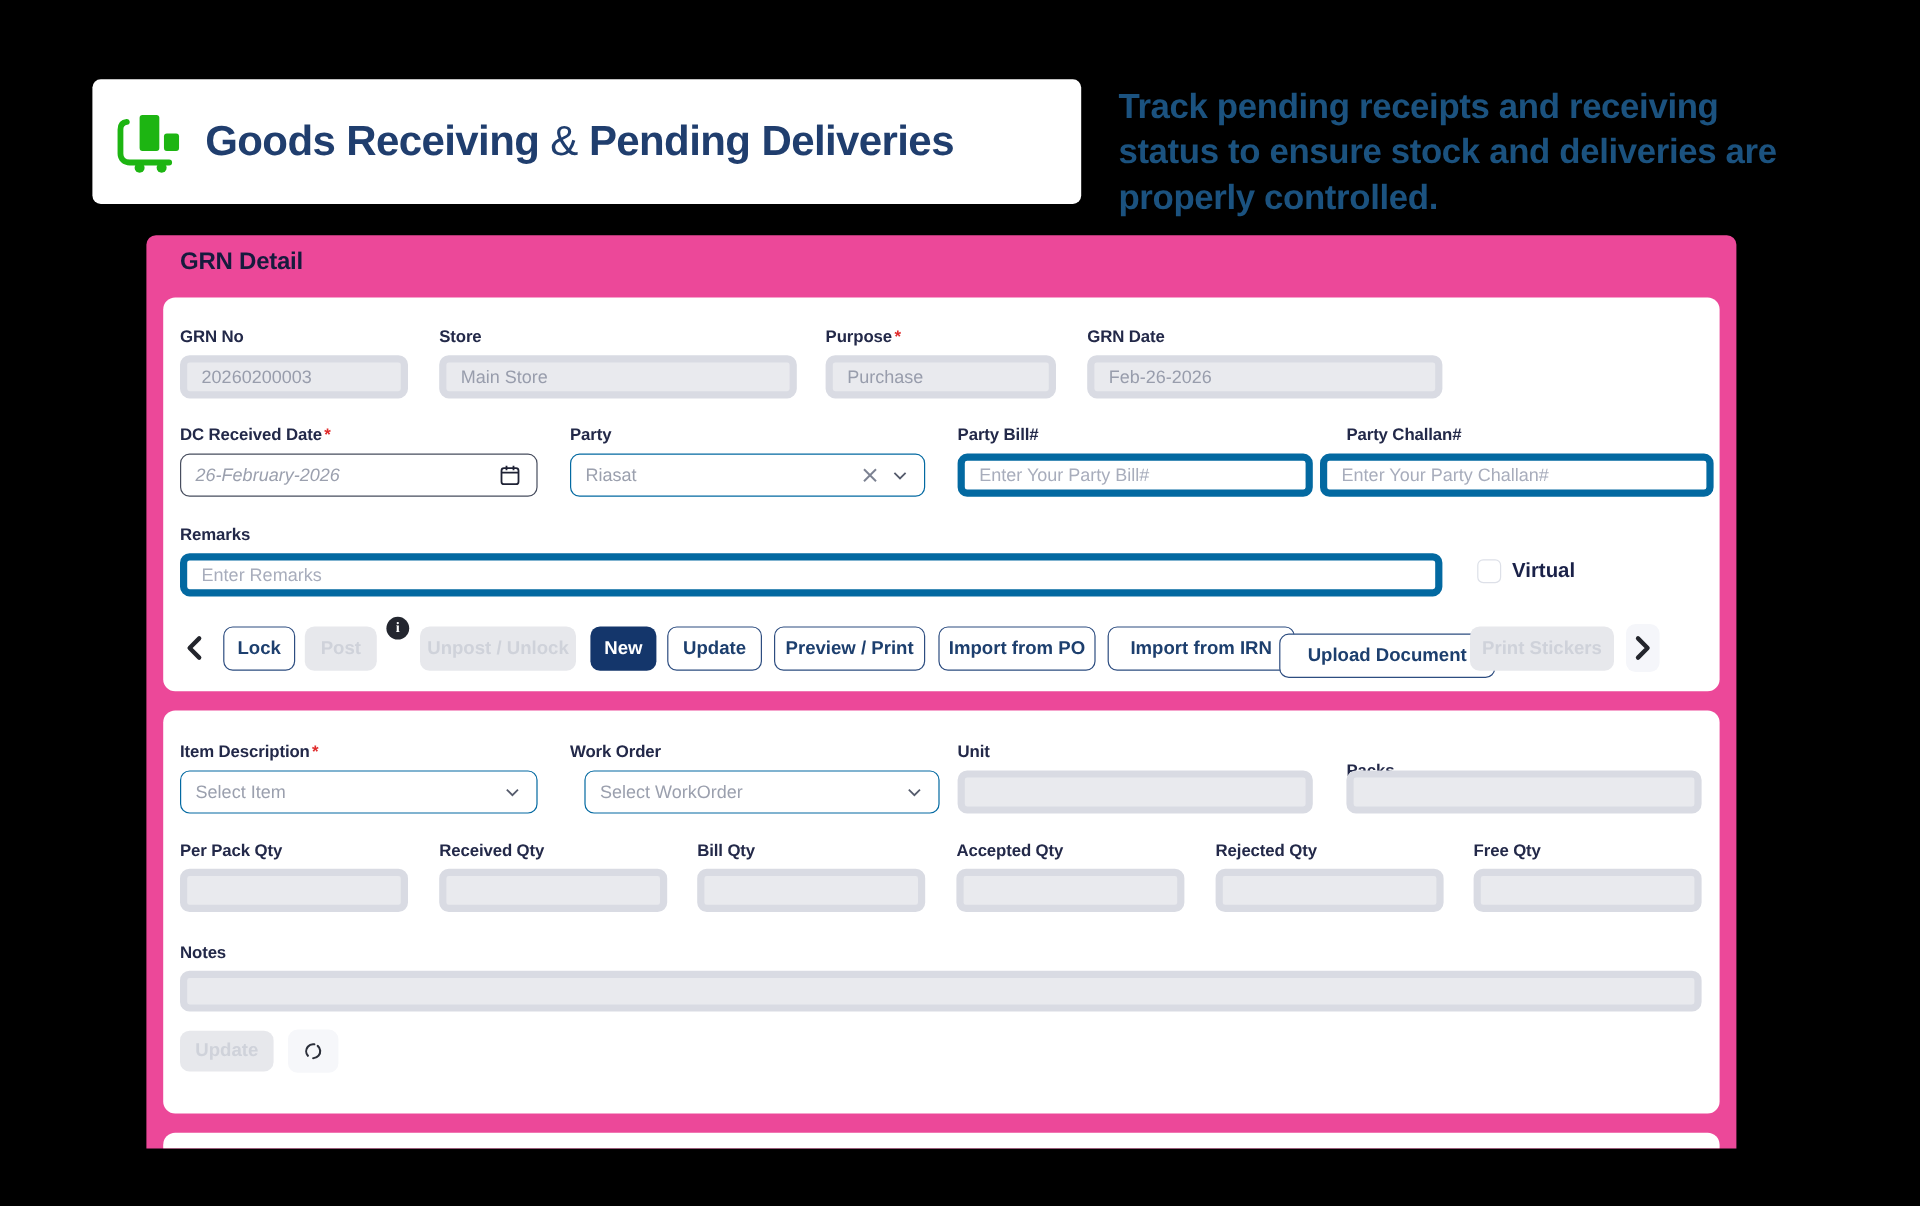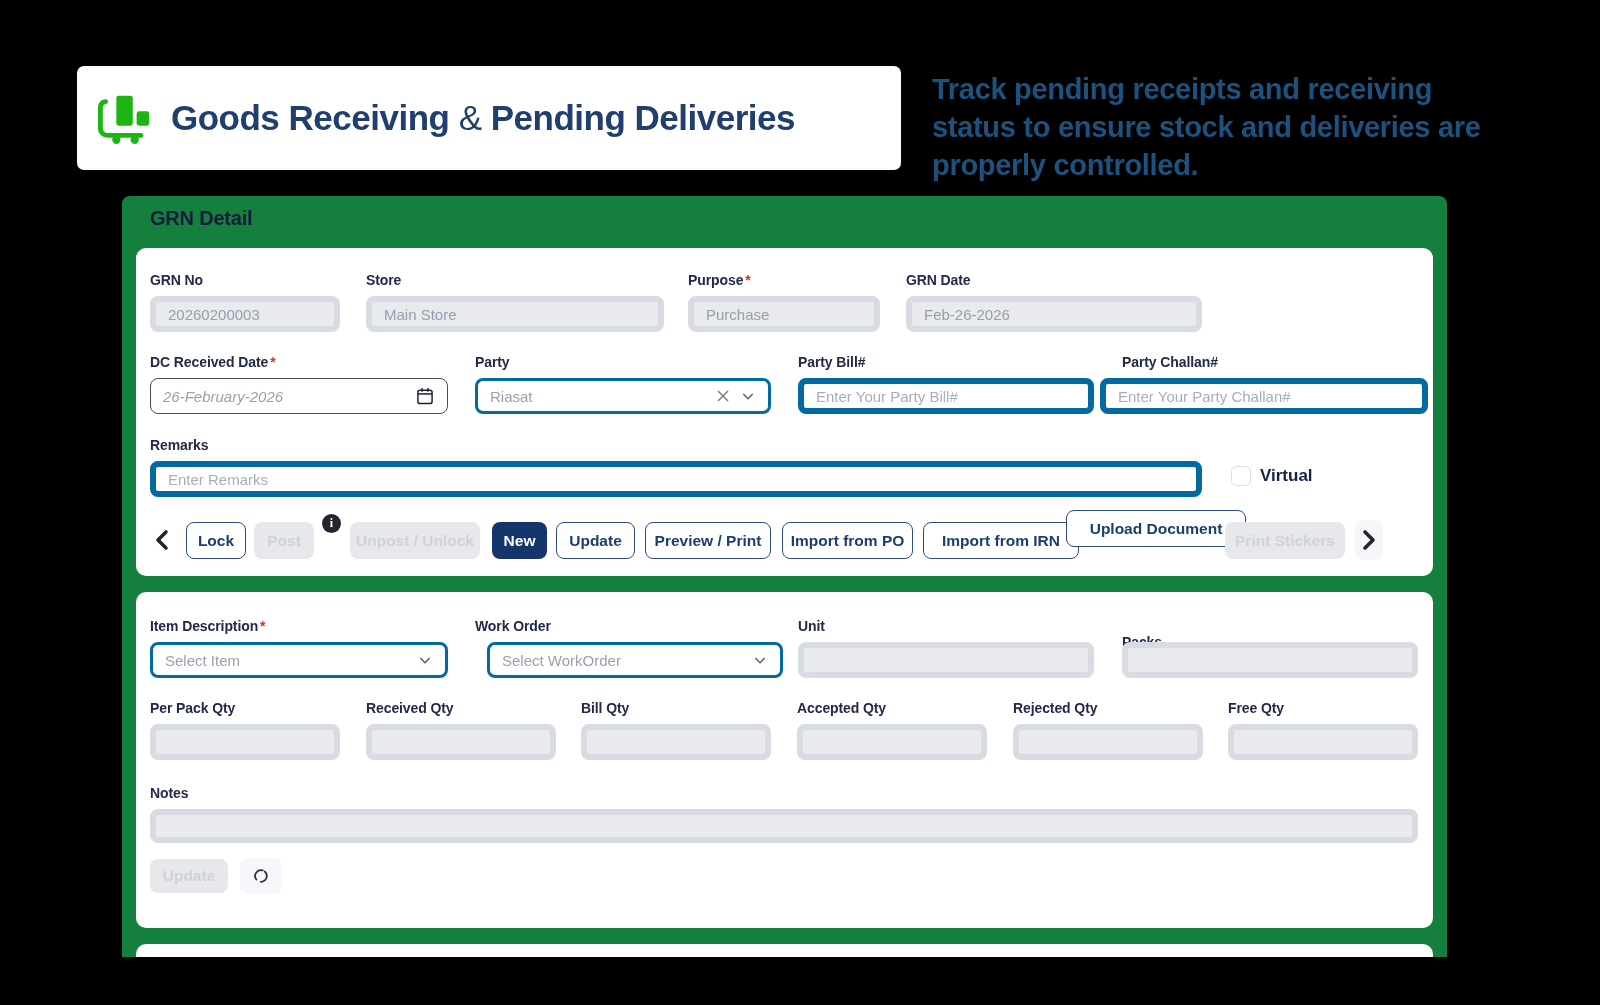--- a/index.html
+++ b/index.html
@@ -14,40 +14,40 @@
   .header-title { font-size:35px; font-weight:800; color:#203e6e; letter-spacing:-0.5px; margin-left:16px; white-space:nowrap; }
   .header-title .amp { font-weight:500; }
   .tagline {
     position:absolute; left:932px; top:70px; width:578px;
     font-size:29px; font-weight:700; color:#1b527f; line-height:38px; letter-spacing:-0.3px;
   }
 
   
   .panel {
     position:absolute; left:122px; top:196px; width:1325px; height:761px;
-    background:#15803d; border-radius:8px 8px 0 0; overflow:hidden;
+    background:#ec4899; border-radius:8px 8px 0 0; overflow:hidden;
   }
   .panel-title { position:absolute; left:28px; top:11px; font-size:20px; font-weight:800; color:#161b3d; letter-spacing:-0.2px; }
 
   .card { position:absolute; background:#fff; border-radius:10px; }
   .card1 { left:14px; top:52px; width:1297px; height:328px; }
   .card2 { left:14px; top:396px; width:1297px; height:336px; }
   .card3 { left:14px; top:748px; width:1297px; height:13px; border-radius:10px 10px 0 0; }
 
   .label { position:absolute; font-size:14px; font-weight:600; color:#232949; letter-spacing:-0.1px; white-space:nowrap; }
   .req { color:#e02b2b; font-weight:700; margin-left:2px; }
 
   .field, .field-div {
     position:absolute; height:36px; border:6px solid #0369a1; border-radius:8px; background:#fff;
     font-family:inherit; font-size:15px; color:#3a4055; padding:0 12px; outline:none;
   }
   .field::placeholder { color:#a8adbc; }
   .field:disabled, .field.disabled { background:#e9eaee; border-color:#d9dbe3; color:#989dac; -webkit-text-fill-color:#989dac; }
 
-  .selectbox { position:absolute; height:36px; border:3px solid #0369a1; border-radius:8px; background:#fff; display:flex; align-items:center; padding:0 12px; }
+  .selectbox { position:absolute; height:36px; border:1px solid #0369a1; border-radius:8px; background:#fff; display:flex; align-items:center; padding:0 12px; }
   .selectbox .sel-text { font-size:15px; color:#9ba0ae; flex:1; }
   .icon-right { display:flex; align-items:center; gap:10px; }
 
   .checkbox { position:absolute; width:20px; height:20px; border:1px solid #dde0e8; border-radius:5px; background:#fff; cursor:pointer; }
   .virtual-label { position:absolute; font-size:17px; font-weight:700; color:#1a2148; }
 
   
   .btn {
     position:absolute; height:37px; border-radius:8px; font-family:inherit; font-size:15.5px; font-weight:600;
     display:flex; align-items:center; justify-content:center; cursor:pointer; white-space:nowrap; border:none;
@@ -155,21 +155,21 @@
 
     <button class="btn outline" style="left:50px;  top:274px; width:60px;">Lock</button>
     <button class="btn dis" style="left:118px; top:274px; width:60px;">Post</button>
     <div class="info-badge" style="left:186px; top:266px;">i</div>
     <button class="btn dis" style="left:214px; top:274px; width:130px;">Unpost / Unlock</button>
     <button class="btn primary" style="left:356px; top:274px; width:55px;">New</button>
     <button class="btn outline" style="left:420px; top:274px; width:79px;">Update</button>
     <button class="btn outline" style="left:509px; top:274px; width:126px;">Preview / Print</button>
     <button class="btn outline" style="left:646px; top:274px; width:131px;">Import from PO</button>
     <button class="btn outline" style="left:787px; top:274px; width:156px;">Import from IRN</button>
-    <button class="btn outline" style="left:930px; top:262px; width:180px;">Upload Document</button>
+    <button class="btn outline" style="left:930px; top:280px; width:180px;">Upload Document</button>
     <button class="btn dis" style="left:1089px;top:274px; width:120px;">Print Stickers</button>
 
     <button class="nav-chevron boxed" style="left:1219px; top:272px;">
       <span style="display:inline-flex;">
         <svg width="16" height="22" viewBox="0 0 16 22" fill="none" stroke="#23252c" stroke-width="3.6" stroke-linecap="round" stroke-linejoin="round">
             <polyline points="4 3 12 11 4 19"></polyline>
           </svg>
       </span>
     </button>
   </div>

